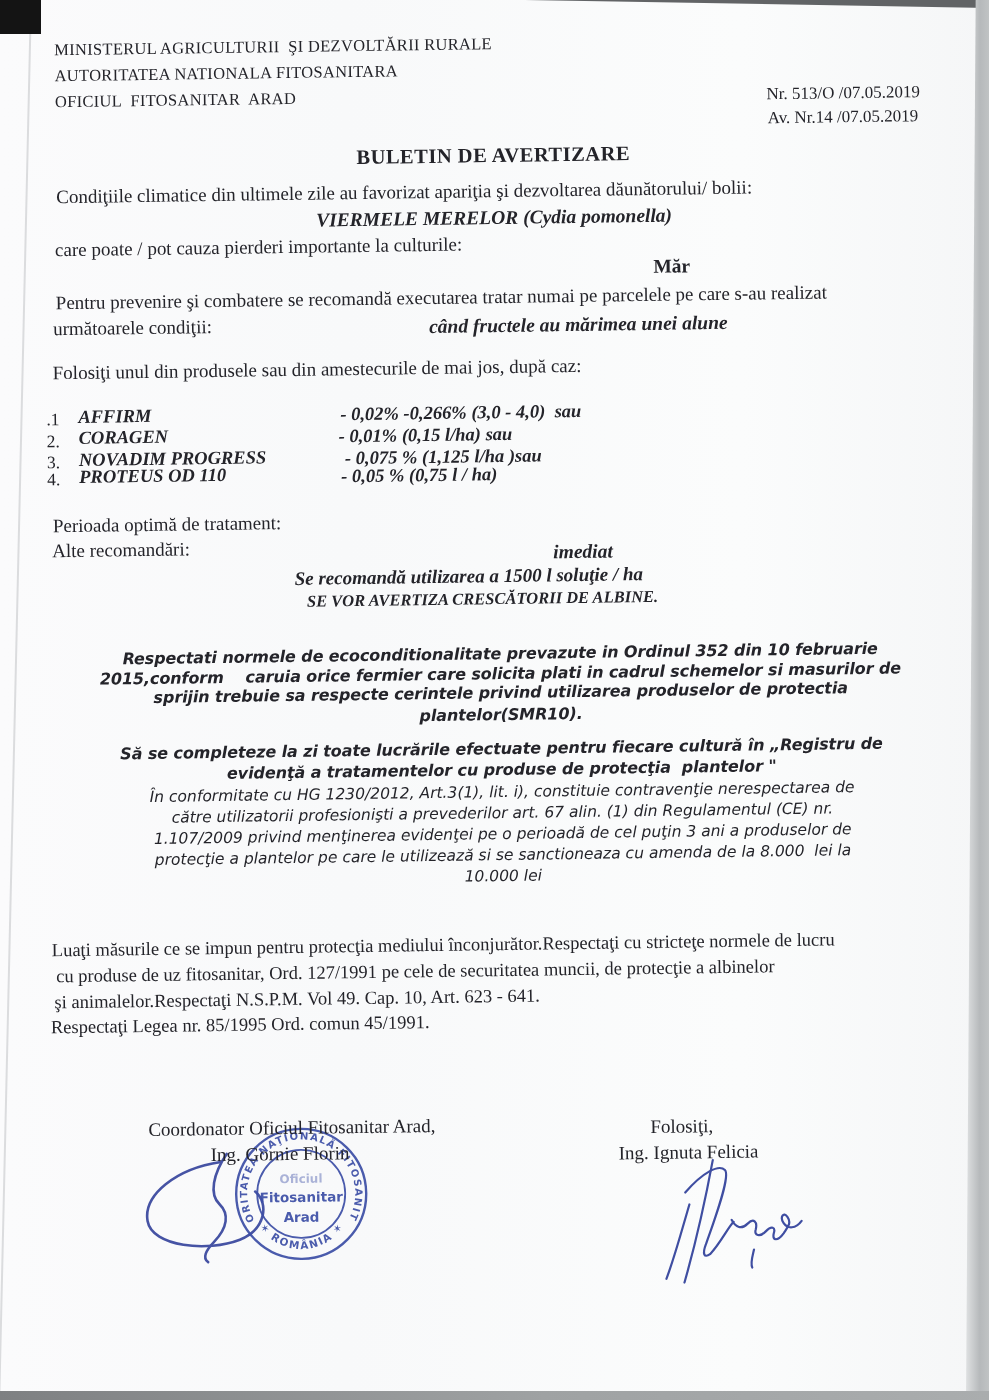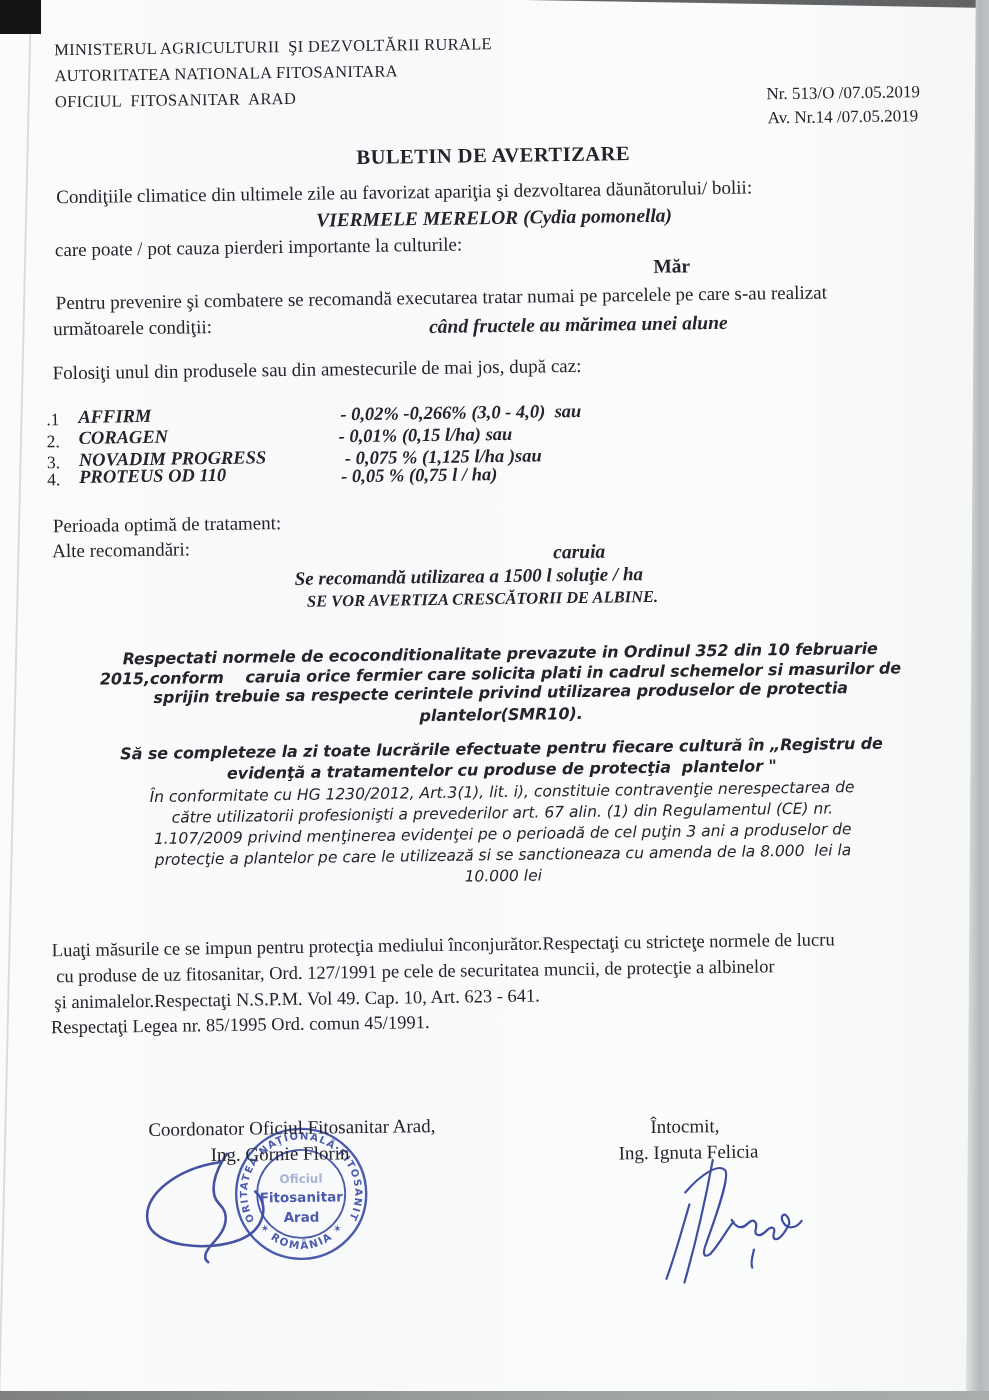--- a/index.html
+++ b/index.html
@@ -62,21 +62,21 @@
     <div class="t serif" style="left:44px;top:452px;font-size:17.5px;">3.</div>
     <div class="t serif b i" style="left:76px;top:450px;font-size:18.5px;">NOVADIM PROGRESS</div>
     <div class="t serif b i" style="left:342px;top:452px;font-size:18.5px;">- 0,075 % (1,125 l/ha )sau</div>
 
     <div class="t serif" style="left:44px;top:469px;font-size:17.5px;">4.</div>
     <div class="t serif b i" style="left:76px;top:467px;font-size:18.5px;">PROTEUS OD 110</div>
     <div class="t serif b i" style="left:338px;top:470px;font-size:18.5px;">- 0,05 % (0,75 l / ha)</div>
 
     <div class="t serif" style="left:49px;top:515px;font-size:19px;">Perioada optimă de tratament:</div>
     <div class="t serif" style="left:48px;top:540px;font-size:19px;">Alte recomandări:</div>
-    <div class="t serif b i" style="left:549px;top:548px;font-size:19.5px;">caruia</div>
+    <div class="t serif b i" style="left:549px;top:548px;font-size:19.5px;">imediat</div>
     <div class="t serif b i" style="left:290px;top:571px;font-size:19px;">Se recomandă utilizarea a 1500 l soluţie / ha</div>
     <div class="t serif b i" style="left:302px;top:595px;font-size:16.5px;">SE VOR AVERTIZA CRESCĂTORII DE ALBINE.</div>
 
     <div class="t sans b i ctr" style="top:650px;font-size:16px;letter-spacing:-0.1px;">Respectati normele de ecoconditionalitate prevazute in Ordinul 352 din 10 februarie</div>
     <div class="t sans b i ctr" style="top:670px;font-size:16px;letter-spacing:-0.1px;">2015,conform    caruia orice fermier care solicita plati in cadrul schemelor si masurilor de</div>
     <div class="t sans b i ctr" style="top:689px;font-size:16px;letter-spacing:-0.1px;">sprijin trebuie sa respecte cerintele privind utilizarea produselor de protectia</div>
     <div class="t sans b i ctr" style="top:711px;font-size:16px;letter-spacing:-0.1px;">plantelor(SMR10).</div>
 
     <div class="t sans b i ctr" style="top:745px;font-size:16px;letter-spacing:-0.1px;">Să se completeze la zi toate lucrările efectuate pentru fiecare cultură în „Registru de</div>
     <div class="t sans b i ctr" style="top:766px;font-size:16px;letter-spacing:-0.1px;">evidenţă a tratamentelor cu produse de protecţia  plantelor "</div>
@@ -113,21 +113,21 @@
         <textPath href="#arcBottom" startOffset="50%" text-anchor="middle">✶ ROMÂNIA ✶</textPath>
       </text>
       <text x="75" y="64" text-anchor="middle" font-family="DejaVu Sans, sans-serif" font-size="12" font-weight="bold" fill="#3c4ea6" opacity="0.45">Oficiul</text>
       <text x="75" y="83" text-anchor="middle" font-family="DejaVu Sans, sans-serif" font-size="13.5" font-weight="bold" fill="#3c4ea6">Fitosanitar</text>
       <text x="75" y="103" text-anchor="middle" font-family="DejaVu Sans, sans-serif" font-size="13.5" font-weight="bold" fill="#3c4ea6">Arad</text>
     </svg>
 
     <div class="t serif" style="left:136px;top:1120px;font-size:19px;z-index:3;">Coordonator Oficiul Fitosanitar Arad,</div>
     <div class="t serif" style="left:198px;top:1146px;font-size:19px;z-index:3;">Ing. Gornie Florin</div>
 
-    <div class="t serif" style="left:638px;top:1124px;font-size:19px;">Întocmit,</div>
+    <div class="t serif" style="left:638px;top:1124px;font-size:19px;">Folosiţi,</div>
     <div class="t serif" style="left:606px;top:1150px;font-size:19px;">Ing. Ignuta Felicia</div>
 
     <svg style="position:absolute;left:638px;top:1155px;" width="160" height="140" viewBox="0 0 160 140">
       <g fill="none" stroke="#2f3f9a" stroke-width="2.2" stroke-linecap="round" opacity="0.92">
         <path d="M 62,14 C 56,44 44,96 32,136"></path>
         <path d="M 38,58 C 30,84 22,112 14,132"></path>
         <path d="M 34,46 C 52,26 68,18 74,24 C 80,30 62,76 54,98 C 50,108 52,112 58,108 C 68,98 76,82 82,76"></path>
         <path d="M 80,74 C 84,82 90,84 96,78 C 102,72 106,76 104,84 C 102,90 108,92 114,86 C 120,80 124,82 122,88 C 120,96 126,96 132,88 C 136,82 140,78 136,72 C 132,66 128,72 132,78 C 136,84 144,84 150,76"></path>
         <path d="M 102,104 C 100,112 98,118 100,122"></path>
       </g>

